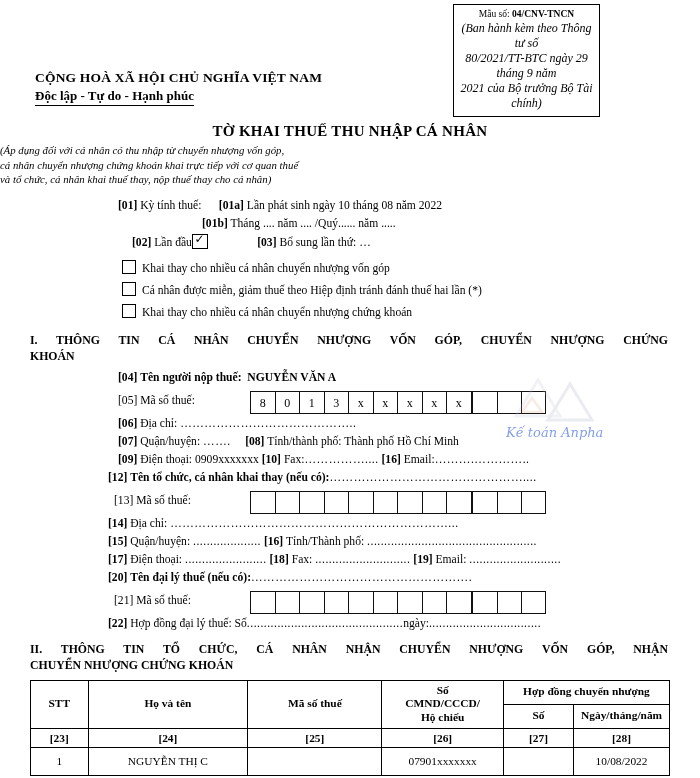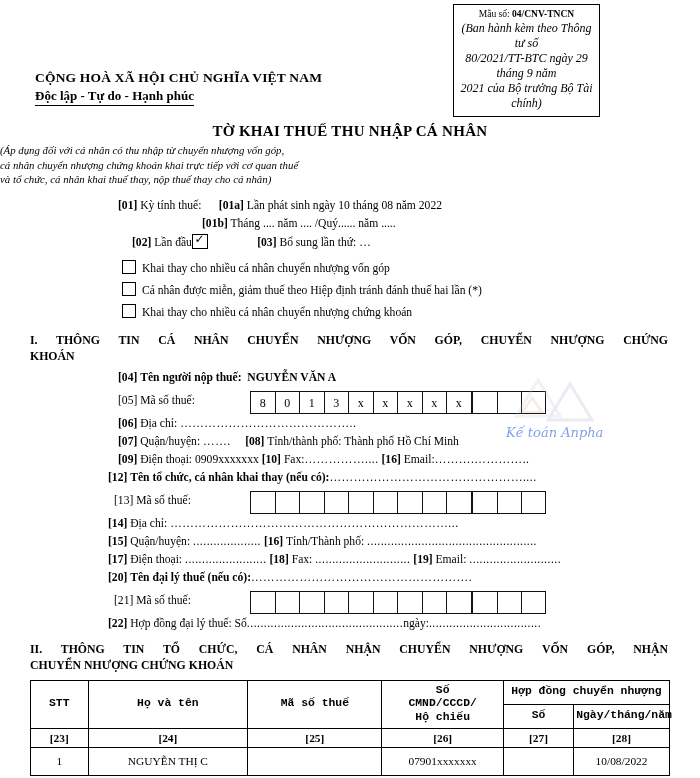--- a/index.html
+++ b/index.html
@@ -96,21 +96,21 @@
 
   
   .tbl-wrap { padding: 0 30px; margin-top: 6px; }
   table.main {
     width: 100%; border-collapse: collapse; table-layout: fixed;
   }
   table.main th, table.main td {
     border: 1px solid #000; text-align: center;
     font-size: 11.4px; padding: 3px 2px;
   }
-  table.main th { font-weight: bold; line-height: 1.2; font-family: Liberation Mono, monospace; }
+  table.main th { font-weight: bold; line-height: 1.2; }
   table.main td.code { font-weight: bold; }
   .c1 { width: 9%; } .c2 { width: 25%; } .c3 { width: 21%; }
   .c4 { width: 19%; } .c5 { width: 11%; } .c6 { width: 15%; }
   .r-data td { height: 28px; font-size: 11.4px; }
 
   
   .wm {
     position: absolute; left: 508px; top: 372px;
     width: 110px; height: 80px; opacity: .20; pointer-events: none;
   }

